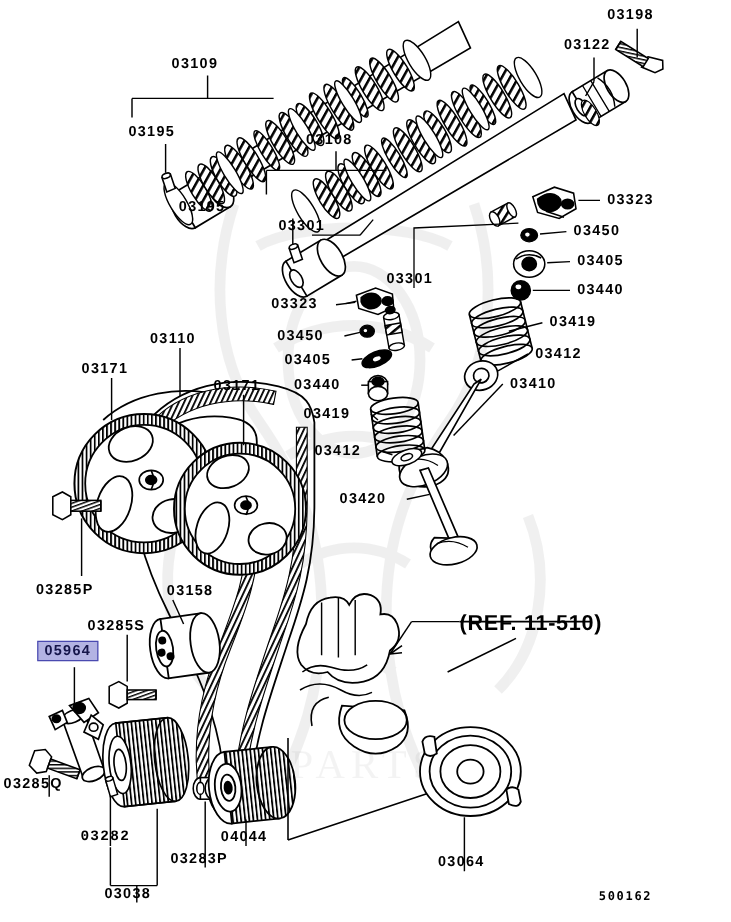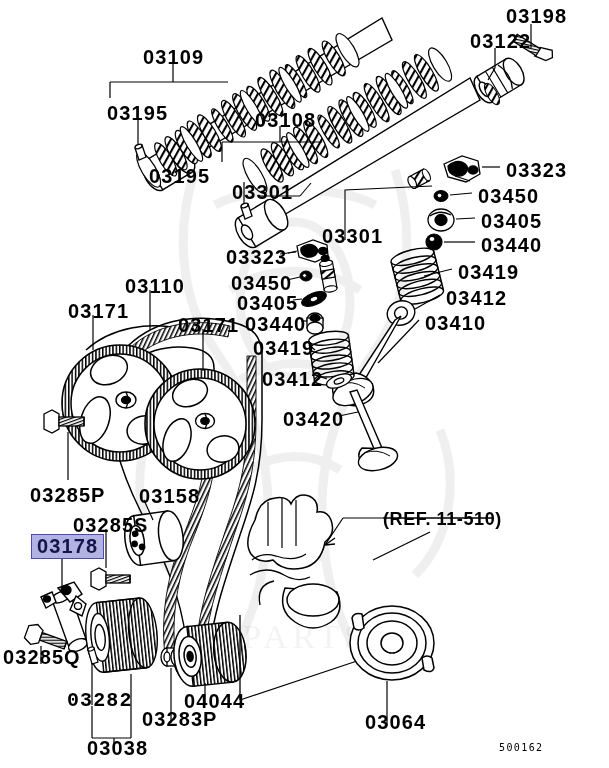--- a/index.html
+++ b/index.html
@@ -20,42 +20,42 @@
   }
   #artwork {
     position: absolute;
     left: 0; top: 0;
     width: 609px;
     height: 768px;
   }
   .lbl {
     position: absolute;
     font-family: "Liberation Sans", "DejaVu Sans", sans-serif;
-    font-size: 20px;
+    font-size: 12px;
     font-weight: 700;
     letter-spacing: 1.1px;
     color: #000000;
     white-space: nowrap;
     line-height: 1;
   }
   .lbl.ref {
     font-size: 18px;
     letter-spacing: 0.6px;
   }
   .lbl.sel {
     background: #b3b3e3;
     border: 1.5px solid #4a4ab0;
     padding: 1px 5px 2px 5px;
     color: #15154a;
   }
   .dwg {
     position: absolute;
     font-family: "DejaVu Sans Mono", "Liberation Mono", monospace;
     font-size: 10px;
-    font-weight: 400;
+    font-weight: 700;
     letter-spacing: 1.4px;
     color: #000000;
     white-space: nowrap;
   }
 </style>
 </head>
 <body>
 
 <div id="page">
 
@@ -581,21 +581,21 @@
       <div class="lbl" style="left: 178px; top: 315px;">03171</div>
       <div class="lbl" style="left: 245px; top: 314px;">03440</div>
       <div class="lbl" style="left: 425px; top: 313px;">03410</div>
       <div class="lbl" style="left: 253px; top: 338px;">03419</div>
       <div class="lbl" style="left: 262px; top: 369px;">03412</div>
       <div class="lbl" style="left: 283px; top: 409px;">03420</div>
       <div class="lbl" style="left: 30px; top: 485px;">03285P</div>
       <div class="lbl" style="left: 119px; top: 486px; margin-left: 20px;">03158</div>
       <div class="lbl ref" style="left: 383px; top: 510px;">(REF. 11-510)</div>
       <div class="lbl" style="left: 73px; top: 515px;">03285S</div>
-      <div class="lbl sel" style="left: 31px; top: 534px;">03178</div>
+      <div class="lbl sel" style="left: 31px; top: 534px;">05964</div>
       <div class="lbl" style="left: 3px; top: 647px; text-align: right;">03285Q</div>
       <div class="lbl" style="left: 67px; top: 691px; font-family: Liberation Mono, monospace;">03282</div>
       <div class="lbl" style="left: 184px; top: 691px;">04044</div>
       <div class="lbl" style="left: 142px; top: 709px;">03283P</div>
       <div class="lbl" style="left: 365px; top: 712px;">03064</div>
       <div class="lbl" style="left: 87px; top: 738px;">03038</div>
     </div>
 
   <div class="dwg" id="drawing-number" style="left: 499px; top: 742px;">500162</div>
 

